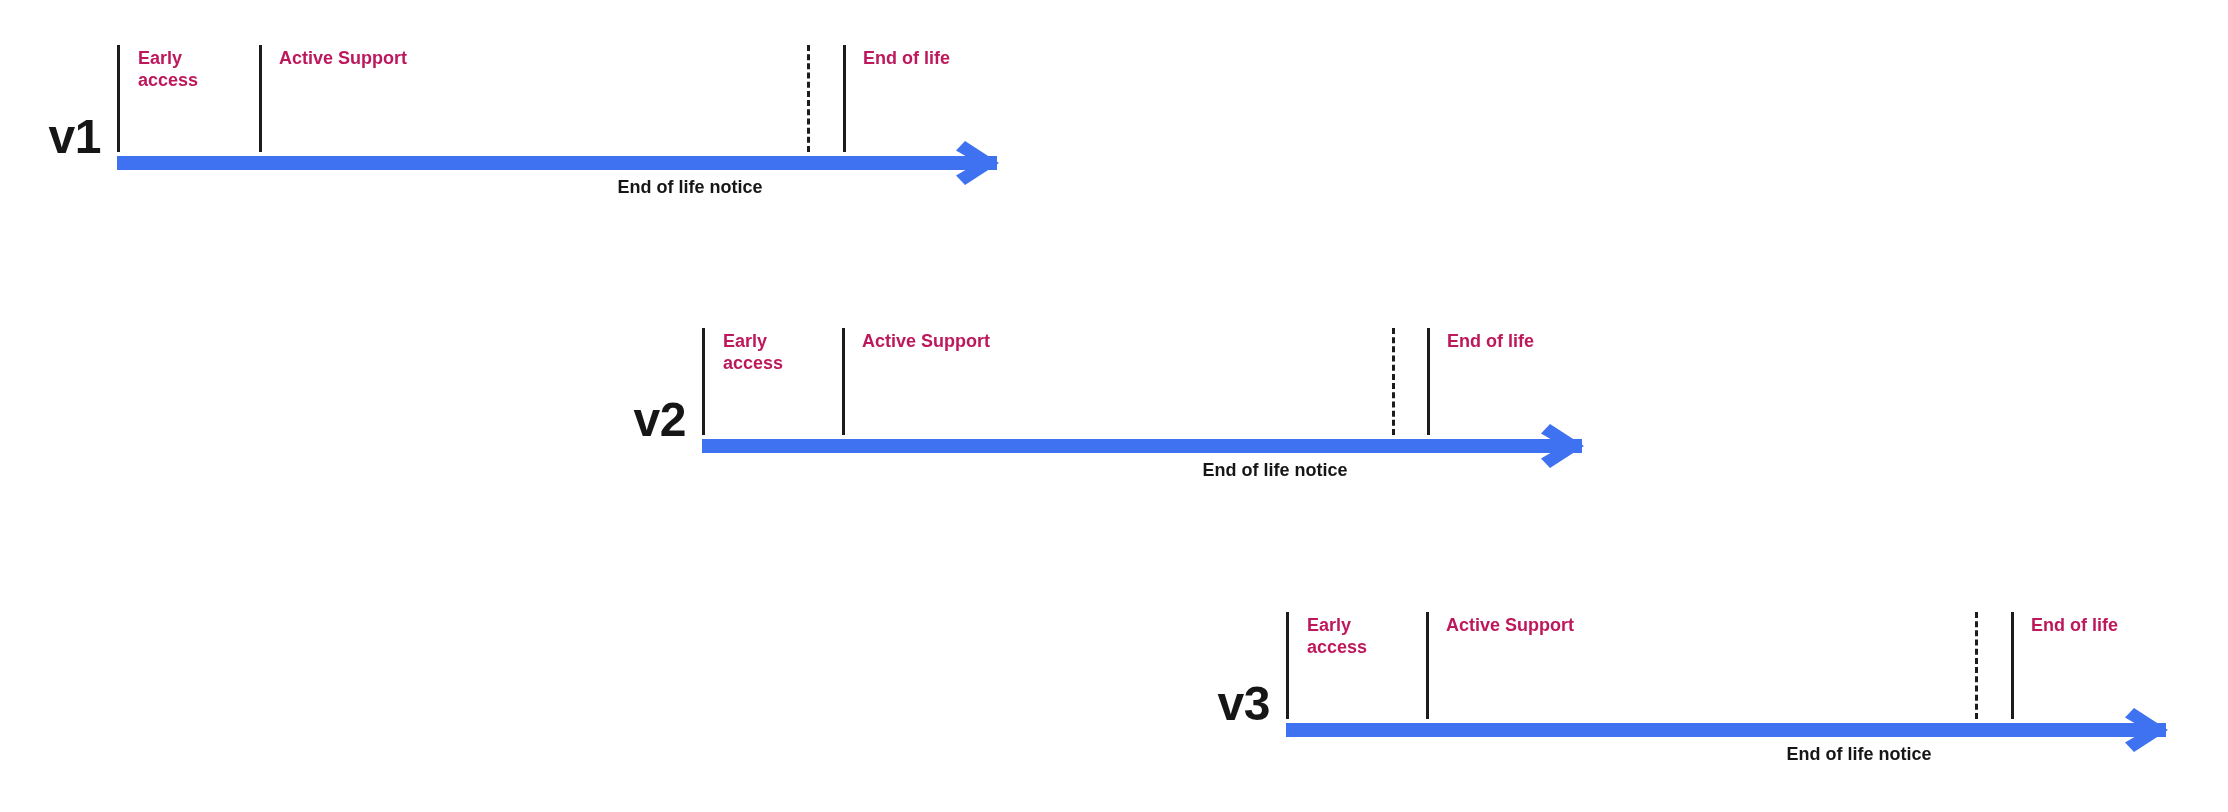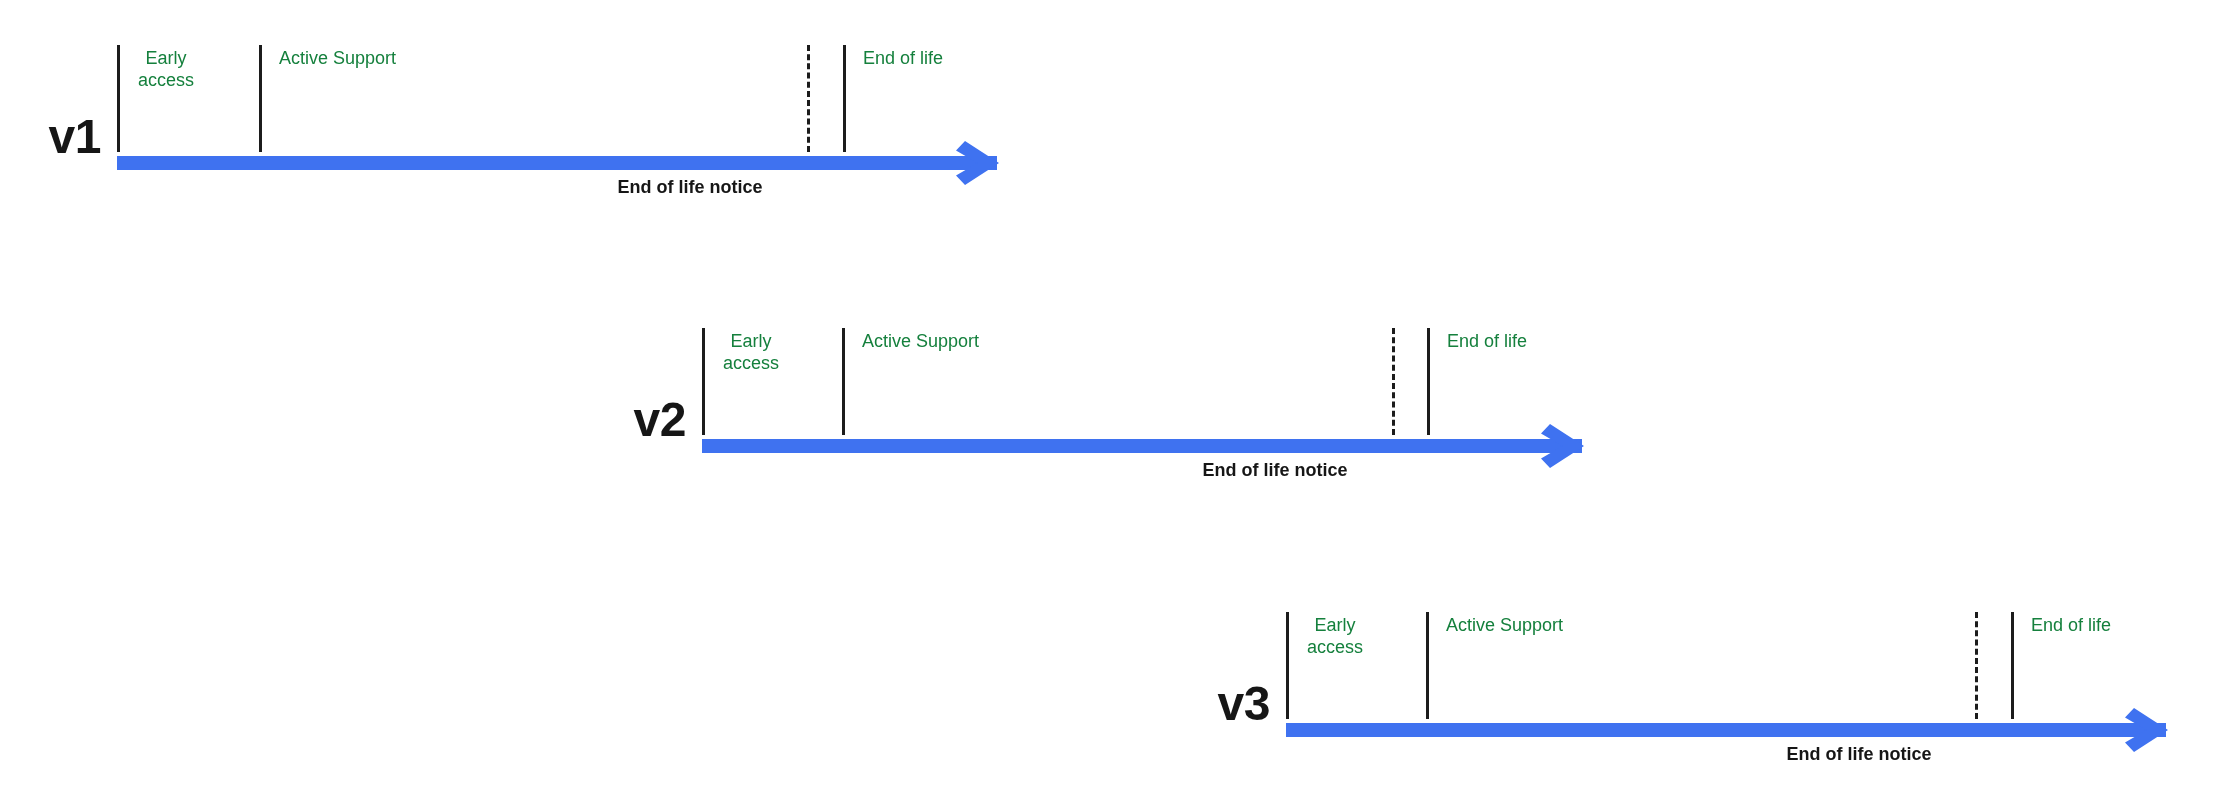--- a/index.html
+++ b/index.html
@@ -54,25 +54,24 @@
     width: 0;
     background: none;
     border-left: 3px dashed #1c1c1c;
   }
 
   
   .phase-label {
     position: absolute;
     top: 2px;
     font-size: 18px;
-    font-weight: 400;
+    font-weight: 700;
     line-height: 22px;
-    color: #15803d;
+    color: #be185d;
     white-space: pre-line;
-    text-align: center;
   }
 
   
   .arrow-shaft {
     position: absolute;
     top: 111px;
     height: 14px;
     background: var(--accent, #3f72f0);
   }
   .arrow-head {

